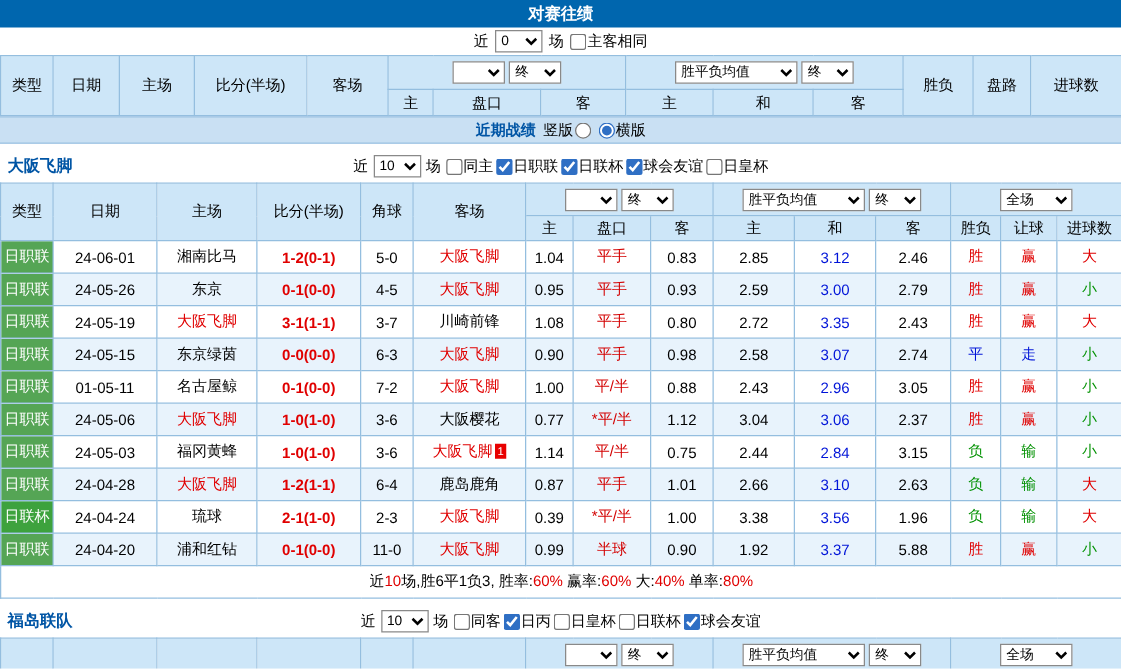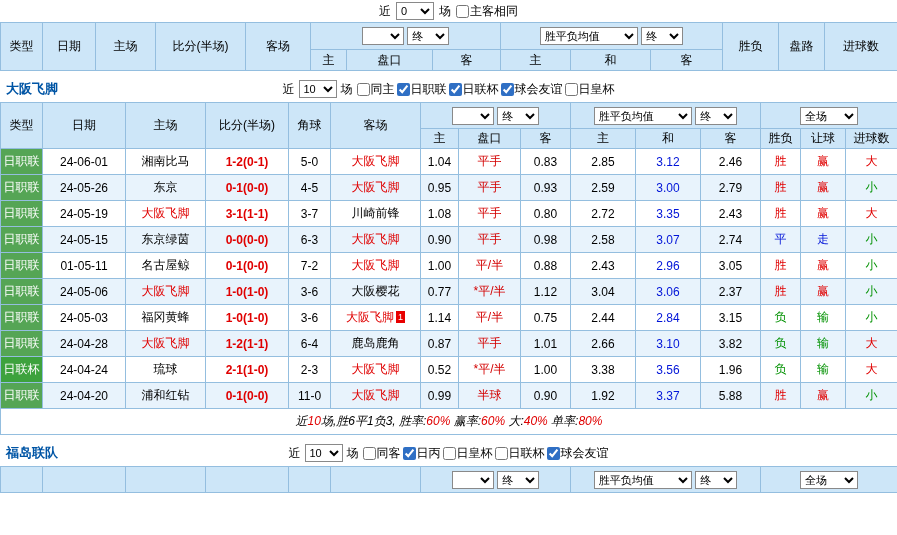--- a/index.html
+++ b/index.html
@@ -69,27 +69,28 @@
     border-top: 1px solid #9cc2e2; border-bottom: 1px solid #9cc2e2;
     display: flex; align-items: center; justify-content: center; gap: 6px;
   }
   .bar-title { color: #0055a5; font-weight: bold; }
 
   .team-row { height: 26px; display: flex; align-items: center; position: relative; margin-top: 5px; }
   .team-row .team-name { position: absolute; left: 6px; color: #0055a5; font-weight: bold; font-size: 13px; }
   .team-filters { margin: 0 auto; display: inline-flex; align-items: center; gap: 4px; }
   .filter-items { display: inline-flex; align-items: center; gap: 2px; }
 
-  .summary-row td { height: 26px; background: #fff; font-style: italic; }
+  .summary-row td { height: 26px; background: #fff; }
 </style>
 </head>
 <body>
 
 <div class="page">
 
+  <div class="topbar">对赛往绩</div>
 
   <div class="h2h-filter">
     <span>近</span>
     <select class="sel-count">
       <option>0</option>
     </select>
     <span>场</span>
     <label>
       <input type="checkbox" id="same-venue-cb" style="">
       <span>主客相同</span>
@@ -144,20 +145,31 @@
         <th>主</th>
         <th>盘口</th>
         <th>客</th>
         <th>主</th>
         <th>和</th>
         <th>客</th>
       </tr>
     </thead>
   </table>
 
+  <div class="recent-bar">
+    <span class="bar-title">近期战绩</span>
+    <label>
+      <span>竖版</span>
+      <input type="radio" name="layout" id="radio-vertical" style="">
+    </label>
+    <label>
+      <input type="radio" name="layout" id="radio-horizontal" checked="" style="">
+      <span>横版</span>
+    </label>
+  </div>
 
   <div class="team-row">
     <span class="team-name">大阪飞脚</span>
     <div class="team-filters">
       <span>近</span>
       <select class="sel-count">
         <option>10</option>
       </select>
       <span>场</span>
       <span class="filter-items" id="team1-filter-items">
@@ -370,33 +382,33 @@
           <td>24-04-28</td>
           <td class="focus">大阪飞脚</td>
           <td class="score">1-2(1-1)</td>
           <td>6-4</td>
           <td>鹿岛鹿角</td>
           <td>0.87</td>
           <td class="handicap">平手</td>
           <td>1.01</td>
           <td>2.66</td>
           <td class="avg-d">3.10</td>
-          <td>3.82</td>
+          <td>2.63</td>
           <td class="c-green">负</td>
           <td class="c-green">输</td>
           <td class="c-red">大</td>
         </tr>
         <tr>
           <td class="league" style="background: rgb(61, 162, 61);">日联杯</td>
           <td>24-04-24</td>
           <td>琉球</td>
           <td class="score">2-1(1-0)</td>
           <td>2-3</td>
           <td class="focus">大阪飞脚</td>
-          <td>0.52</td>
+          <td>0.39</td>
           <td class="handicap">*平/半</td>
           <td>1.00</td>
           <td>3.38</td>
           <td class="avg-d">3.56</td>
           <td>1.96</td>
           <td class="c-green">负</td>
           <td class="c-green">输</td>
           <td class="c-red">大</td>
         </tr>
         <tr class="alt">

